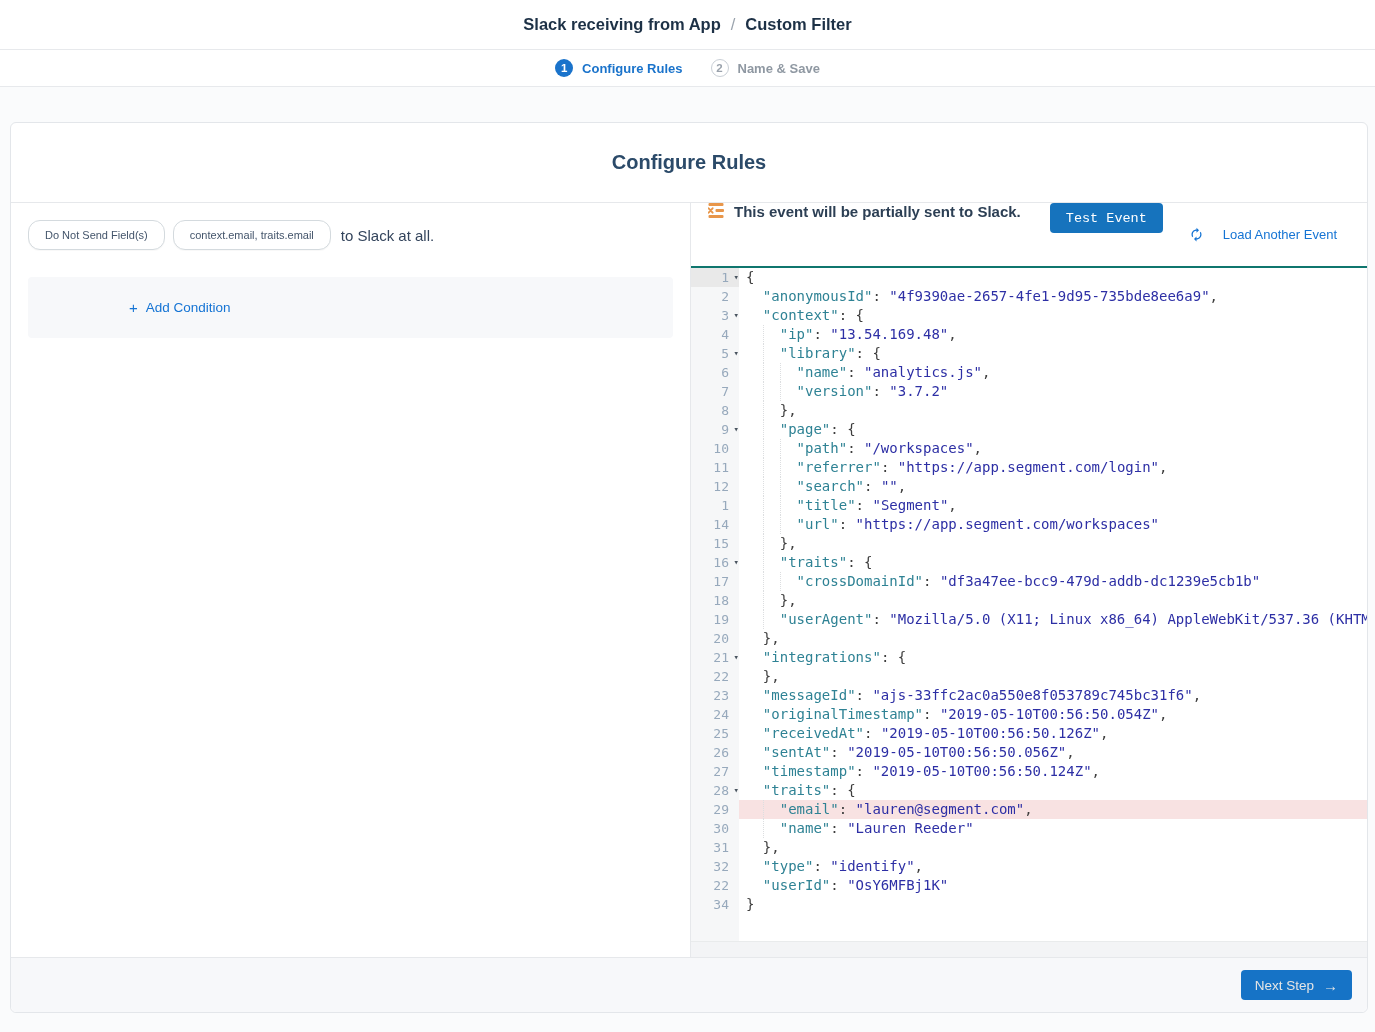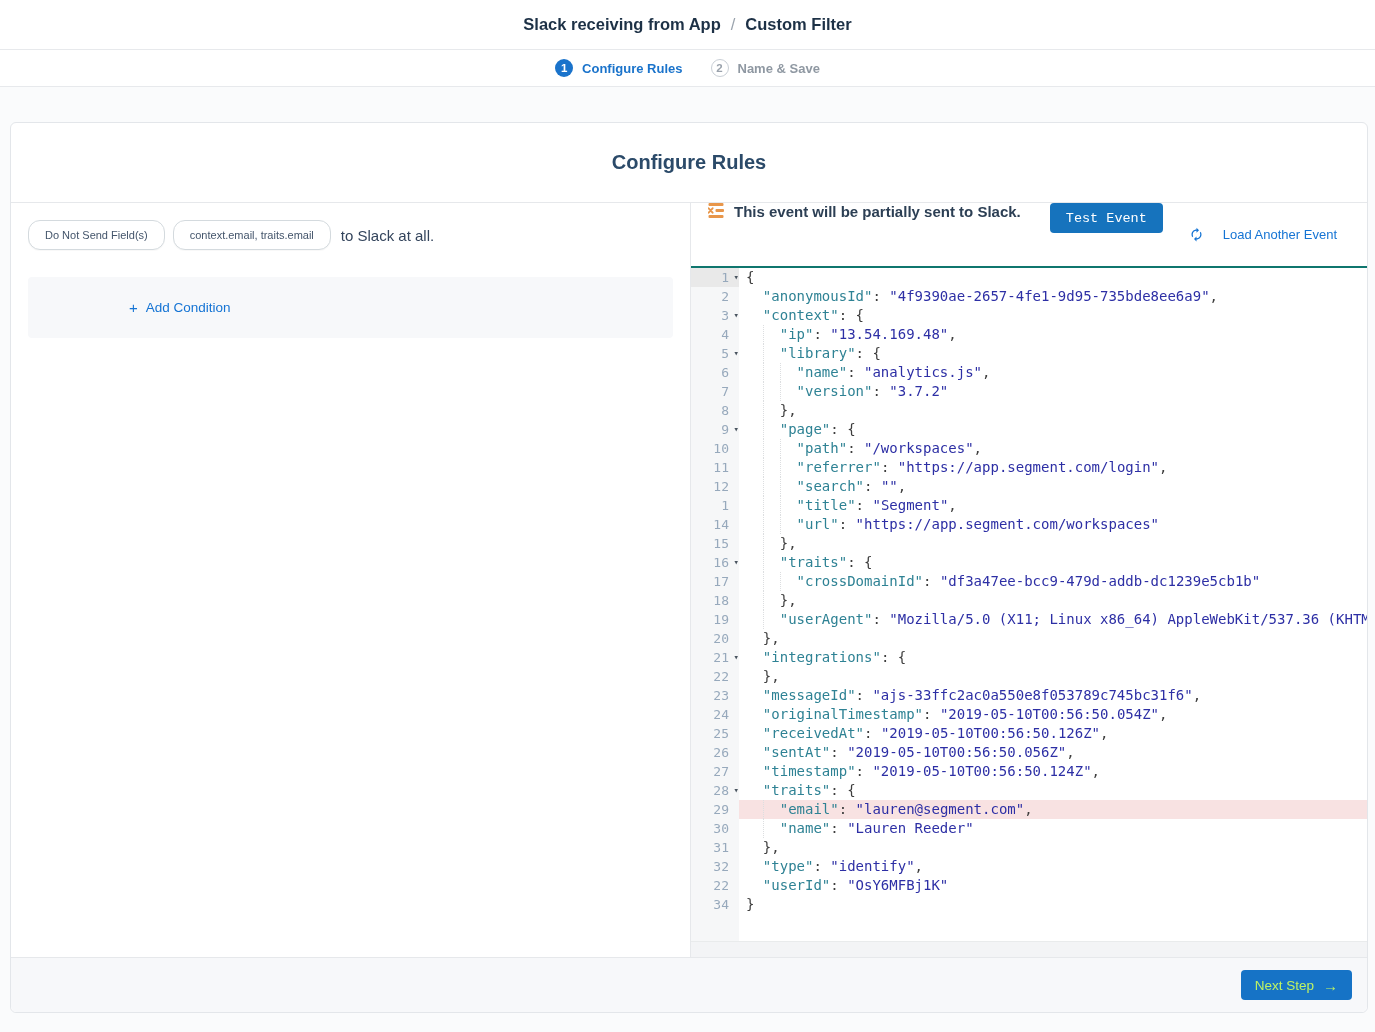--- a/index.html
+++ b/index.html
@@ -61,21 +61,21 @@
   .tk-k { color:#2e8294; }
   .tk-s { color:#2d2fa5; }
   .tk-p { color:#3d3d3d; }
   .ind { display:inline-block; width:16.86px; height:19px; vertical-align:top; }
   .ind + .ind { border-left:1px dotted #dcdee0; }
   .editor-bottom { height:16px; flex-shrink:0; background:#f3f4f6; border-top:1px solid #e9ebec; }
 
   .footer { height:55px; flex-shrink:0; background:#f7f8fa; border-top:1px solid #e6e8eb;
             display:flex; align-items:center; justify-content:flex-end; padding-right:15px;
             border-radius:0 0 6px 6px; }
-  .next-btn { height:30px; padding:0 14px; background:#1673c6; color:#bef264; border:none;
+  .next-btn { height:30px; padding:0 14px; background:#1673c6; color:#e5e5e5; border:none;
               border-radius:4px; font-size:13.5px; font-weight:500; display:flex; align-items:center;
               gap:9px; cursor:pointer; font-family:"Liberation Sans", sans-serif; }
   .next-arrow { font-size:15px; }
   .event-icon svg { display:block; }
 </style>
 </head>
 <body>
 
 <div class="topbar">
   <span>Slack receiving from App</span>

